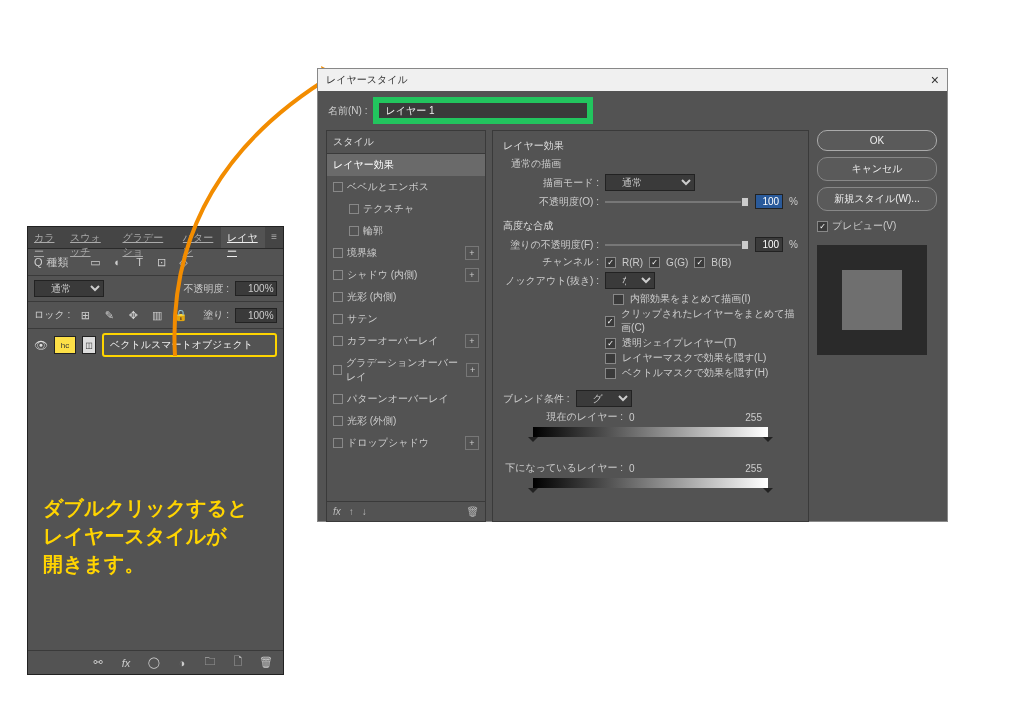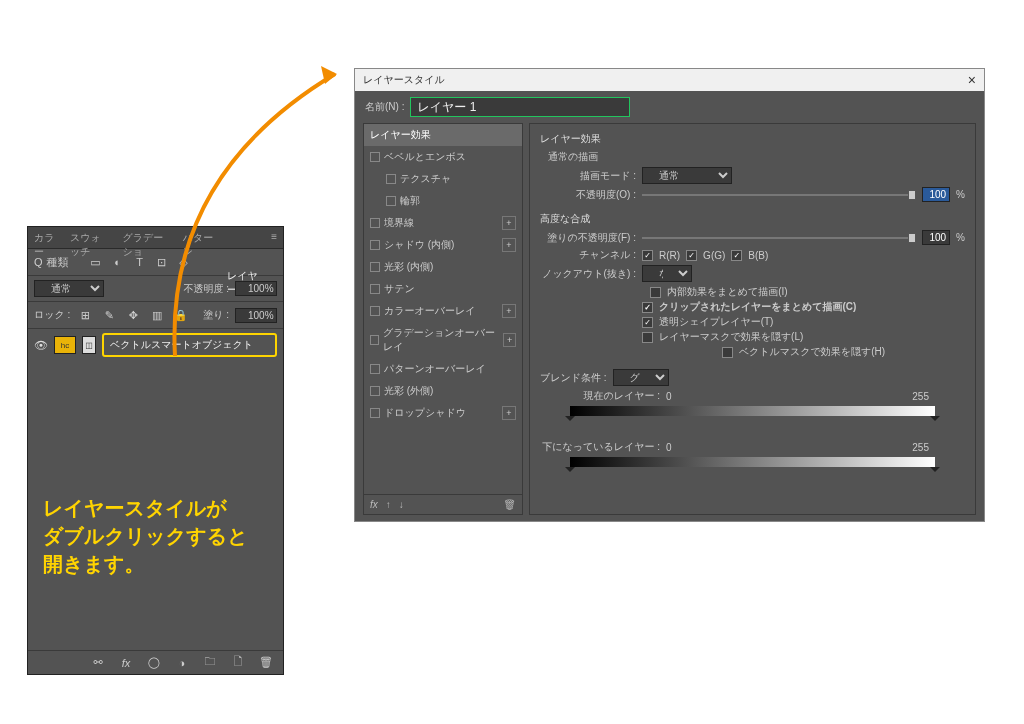--- a/index.html
+++ b/index.html
@@ -4,50 +4,50 @@
 <style>
   * { box-sizing: border-box; margin: 0; padding: 0; font-family: "Hiragino Kaku Gothic Pro", "Meiryo", sans-serif; }
   body { background: #fff; width: 1024px; height: 724px; position: relative; overflow: hidden; font-size: 11px; }
 
   
   .layers-panel {
     position: absolute; left: 27px; top: 226px; width: 257px; height: 449px;
     background: #535353; color: #ccc; border: 1px solid #222;
   }
   .lp-tabs { display: flex; background: #454545; height: 22px; border-bottom: 1px solid #2a2a2a; font-size: 10px; }
-  .lp-tab { padding: 4px 6px; color: #aaa; cursor: pointer; }
-  .lp-tab.active { background: #535353; color: #eee; margin-top: 38px; }
+  .lp-tab { padding: 4px 6px; color: #aaa; cursor: pointer; text-decoration: underline; }
+  .lp-tab.active { background: #535353; color: #eee; }
   .lp-tab-close { margin-left: auto; padding: 4px 6px; color: #aaa; }
   .lp-search-row { display: flex; align-items: center; padding: 4px 6px; gap: 4px; border-bottom: 1px solid #3a3a3a; }
   .lp-icon-btn { width: 18px; height: 18px; display: flex; align-items: center; justify-content: center; color: #ccc; font-size: 11px; }
   .lp-blend-row { display: flex; align-items: center; padding: 4px 6px; gap: 6px; border-bottom: 1px solid #3a3a3a; font-size: 10px; }
   .lp-select { background: #3a3a3a; color: #ccc; border: 1px solid #222; padding: 1px 12px; font-size: 10px; }
   .lp-lock-row { display: flex; align-items: center; padding: 4px 6px; gap: 6px; border-bottom: 1px solid #3a3a3a; font-size: 10px; }
   .layer-row { display: flex; align-items: center; padding: 4px 6px; gap: 6px; }
   .eye { width: 14px; height: 14px; display: flex; align-items: center; justify-content: center; color: #ddd; }
-  .layer-thumb { width: 22px; height: 18px; background: #eab308; border: 1px solid #222; display: flex; align-items: center; justify-content: center; font-size: 8px; color: #333; }
+  .layer-thumb { width: 22px; height: 18px; background: #fde047; border: 1px solid #222; display: flex; align-items: center; justify-content: center; font-size: 8px; color: #333; }
   .layer-name-box { flex: 1; border: 2px solid #ffd400; border-radius: 3px; padding: 3px 6px; font-size: 10px; color: #eee; }
   .lp-bottom { position: absolute; bottom: 0; left: 0; right: 0; height: 24px; display: flex; align-items: center; justify-content: flex-end; gap: 10px; padding: 0 8px; border-top: 1px solid #3a3a3a; color: #ccc; }
   .annotation {
     position: absolute; left: 43px; top: 494px; width: 230px;
     color: #ffd400; font-size: 20px; font-weight: bold; line-height: 1.4;
   }
 
   
   .arrow-svg { position: absolute; left: 155px; top: 56px; width: 220px; height: 300px; pointer-events:none; }
 
   
   .dialog {
-    position: absolute; left: 354px; top: 68px; width: 631px; height: 454px;
+    position: absolute; left: 317px; top: 68px; width: 631px; height: 454px;
     background: #535353; color: #ccc; border: 1px solid #888; font-size: 10px;
   }
   .dlg-title { background: #f0f0f0; color: #333; padding: 4px 8px; display: flex; align-items: center; height: 22px; }
   .dlg-close { margin-left: auto; font-size: 14px; color: #333; cursor: pointer; }
   .dlg-name-row { display: flex; align-items: center; gap: 6px; padding: 6px 10px; }
-  .dlg-name-input { background: #3a3a3a; color: #eee; border: 1px solid #22c55e; padding: 2px 6px; width: 220px; font-size: 12px; }
+  .dlg-name-input { background: #3a3a3a; color: #eee; border: 6px solid #22c55e; padding: 2px 6px; width: 220px; font-size: 10px; }
   .dlg-body { display: flex; padding: 0 8px 8px 8px; gap: 6px; height: calc(100% - 52px); }
   .dlg-styles { width: 160px; display: flex; flex-direction: column; border: 1px solid #3a3a3a; }
   .style-head { padding: 4px 6px; border-bottom: 1px solid #3a3a3a; color: #ddd; }
   .style-item { display: flex; align-items: center; padding: 4px 6px; gap: 4px; color: #ccc; cursor: pointer; }
   .style-item.active { background: #6a6a6a; color: #fff; }
   .style-item .chk { width: 10px; height: 10px; border: 1px solid #888; display: inline-block; }
   .style-item.sub { padding-left: 22px; }
   .style-plus { margin-left: auto; width: 14px; height: 14px; border: 1px solid #777; display: flex; align-items: center; justify-content: center; font-size: 9px; }
   .style-bottom { margin-top: auto; display: flex; align-items: center; gap: 8px; padding: 4px 6px; border-top: 1px solid #3a3a3a; color: #bbb; }
 
@@ -126,42 +126,43 @@
       </span>
     <span class="lp-icon-btn">◯</span>
     <span class="lp-icon-btn">◑</span>
     <span class="lp-icon-btn">🗀</span>
     <span class="lp-icon-btn">🗋</span>
     <span class="lp-icon-btn">🗑</span>
   </div>
 </div>
 
 <div class="annotation">
+  <div>ダブルクリックすると</div>
   <div>レイヤースタイルが</div>
-  <div>ダブルクリックすると</div>
   <div>開きます。</div>
 </div>
 
 <svg class="arrow-svg" viewBox="0 0 220 300">
   <path d="M 20 300 Q 10 120 180 18" stroke="#f28c00" stroke-width="4" fill="none"></path>
   <polygon points="182,18 166,10 170,28" fill="#f28c00"></polygon>
 </svg>
 
 <div class="dialog">
   <div class="dlg-title">
     <span>レイヤースタイル</span>
     <span class="dlg-close">×</span>
   </div>
   <div class="dlg-name-row">
     <span>名前(N) :</span>
     <input class="dlg-name-input" value="レイヤー 1" style="">
   </div>
   <div class="dlg-body">
 
     <div class="dlg-styles">
+      <div class="style-head">スタイル</div>
       <div id="styles-container">
           <div class="style-item active">
             <span>レイヤー効果</span>
           </div>
           <div class="style-item">
             <span class="chk"></span>
             <span>ベベルとエンボス</span>
           </div>
           <div class="style-item sub">
             <span class="chk"></span>
@@ -260,33 +261,33 @@
       </div>
       <div class="row">
         <label>ノックアウト(抜き) :</label>
         <select class="lp-select" style="width:50px"><option>なし</option></select>
       </div>
       <div id="adv-checks" style="margin-left:102px">
           <div class="row" style="margin: 1px 8px;">
             <span class="chkbox"></span>
             <span>内部効果をまとめて描画(I)</span>
           </div>
-          <div class="row" style="margin: 1px 0px; font-weight: bold;">
+          <div class="row" style="margin: 1px 0px;">
             <span class="chkbox checked"></span>
             <span>クリップされたレイヤーをまとめて描画(C)</span>
           </div>
           <div class="row" style="margin: 1px 0px; text-align: right;">
             <span class="chkbox checked"></span>
             <span>透明シェイプレイヤー(T)</span>
           </div>
           <div class="row" style="margin: 1px 0px;">
             <span class="chkbox"></span>
             <span>レイヤーマスクで効果を隠す(L)</span>
           </div>
-          <div class="row" style="margin: 1px 0px; justify-content: center;">
+          <div class="row" style="margin: 1px 0px;">
             <span class="chkbox"></span>
             <span>ベクトルマスクで効果を隠す(H)</span>
           </div>
         </div>
 
       <div class="row" style="margin-top:10px">
         <label style="width:auto;">ブレンド条件 :</label>
         <select class="lp-select" style="width:56px"><option>グレー</option></select>
       </div>
       <div class="row">
@@ -306,14 +307,26 @@
         <span style="flex:1"></span>
         <span>255</span>
         <span style="width:30px"></span>
       </div>
       <div class="gradient-bar" style="margin-left:30px">
         <span class="gradient-tl"></span>
           <span class="gradient-tr"></span>
       </div>
     </div>
 
+    <div class="dlg-right">
+      <div class="btn primary">OK</div>
+      <div class="btn">キャンセル</div>
+      <div class="btn">新規スタイル(W)...</div>
+      <div class="preview-chk-row">
+        <span class="chkbox checked"></span>
+        <span>プレビュー(V)</span>
+      </div>
+      <div class="preview-box">
+        <div class="preview-inner"></div>
+      </div>
+    </div>
   </div>
 </div>
 
 </body></html>

